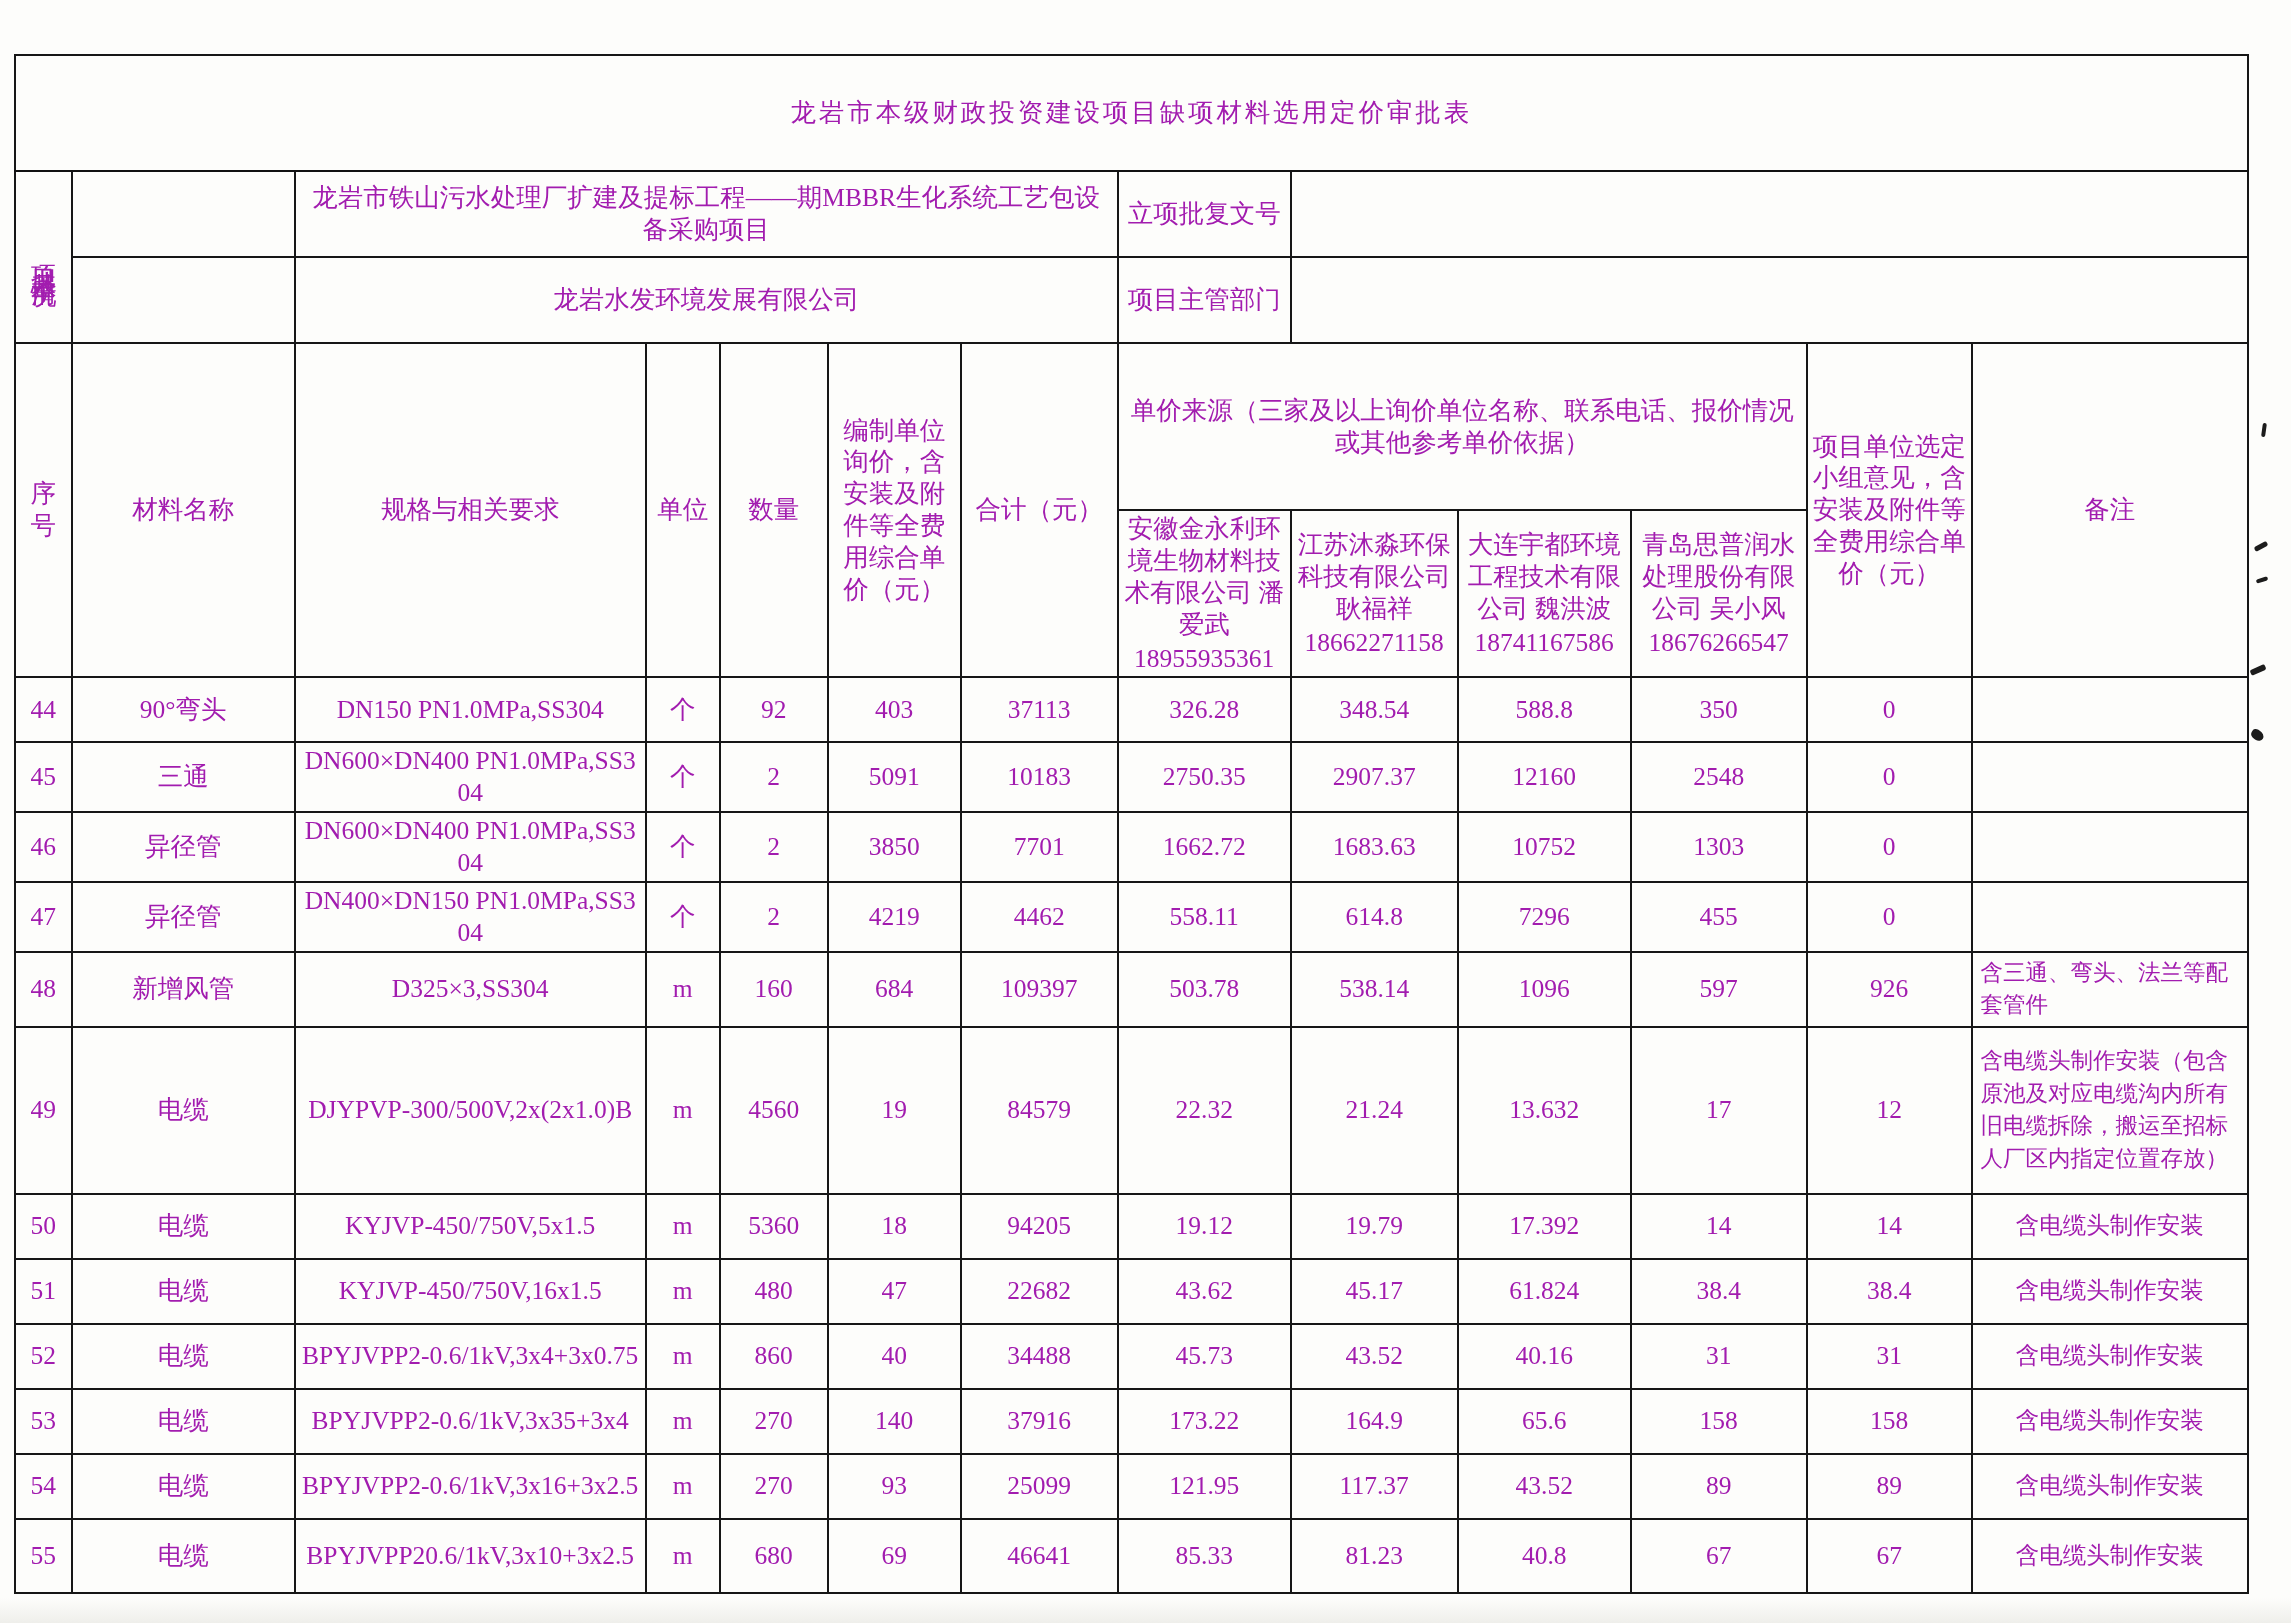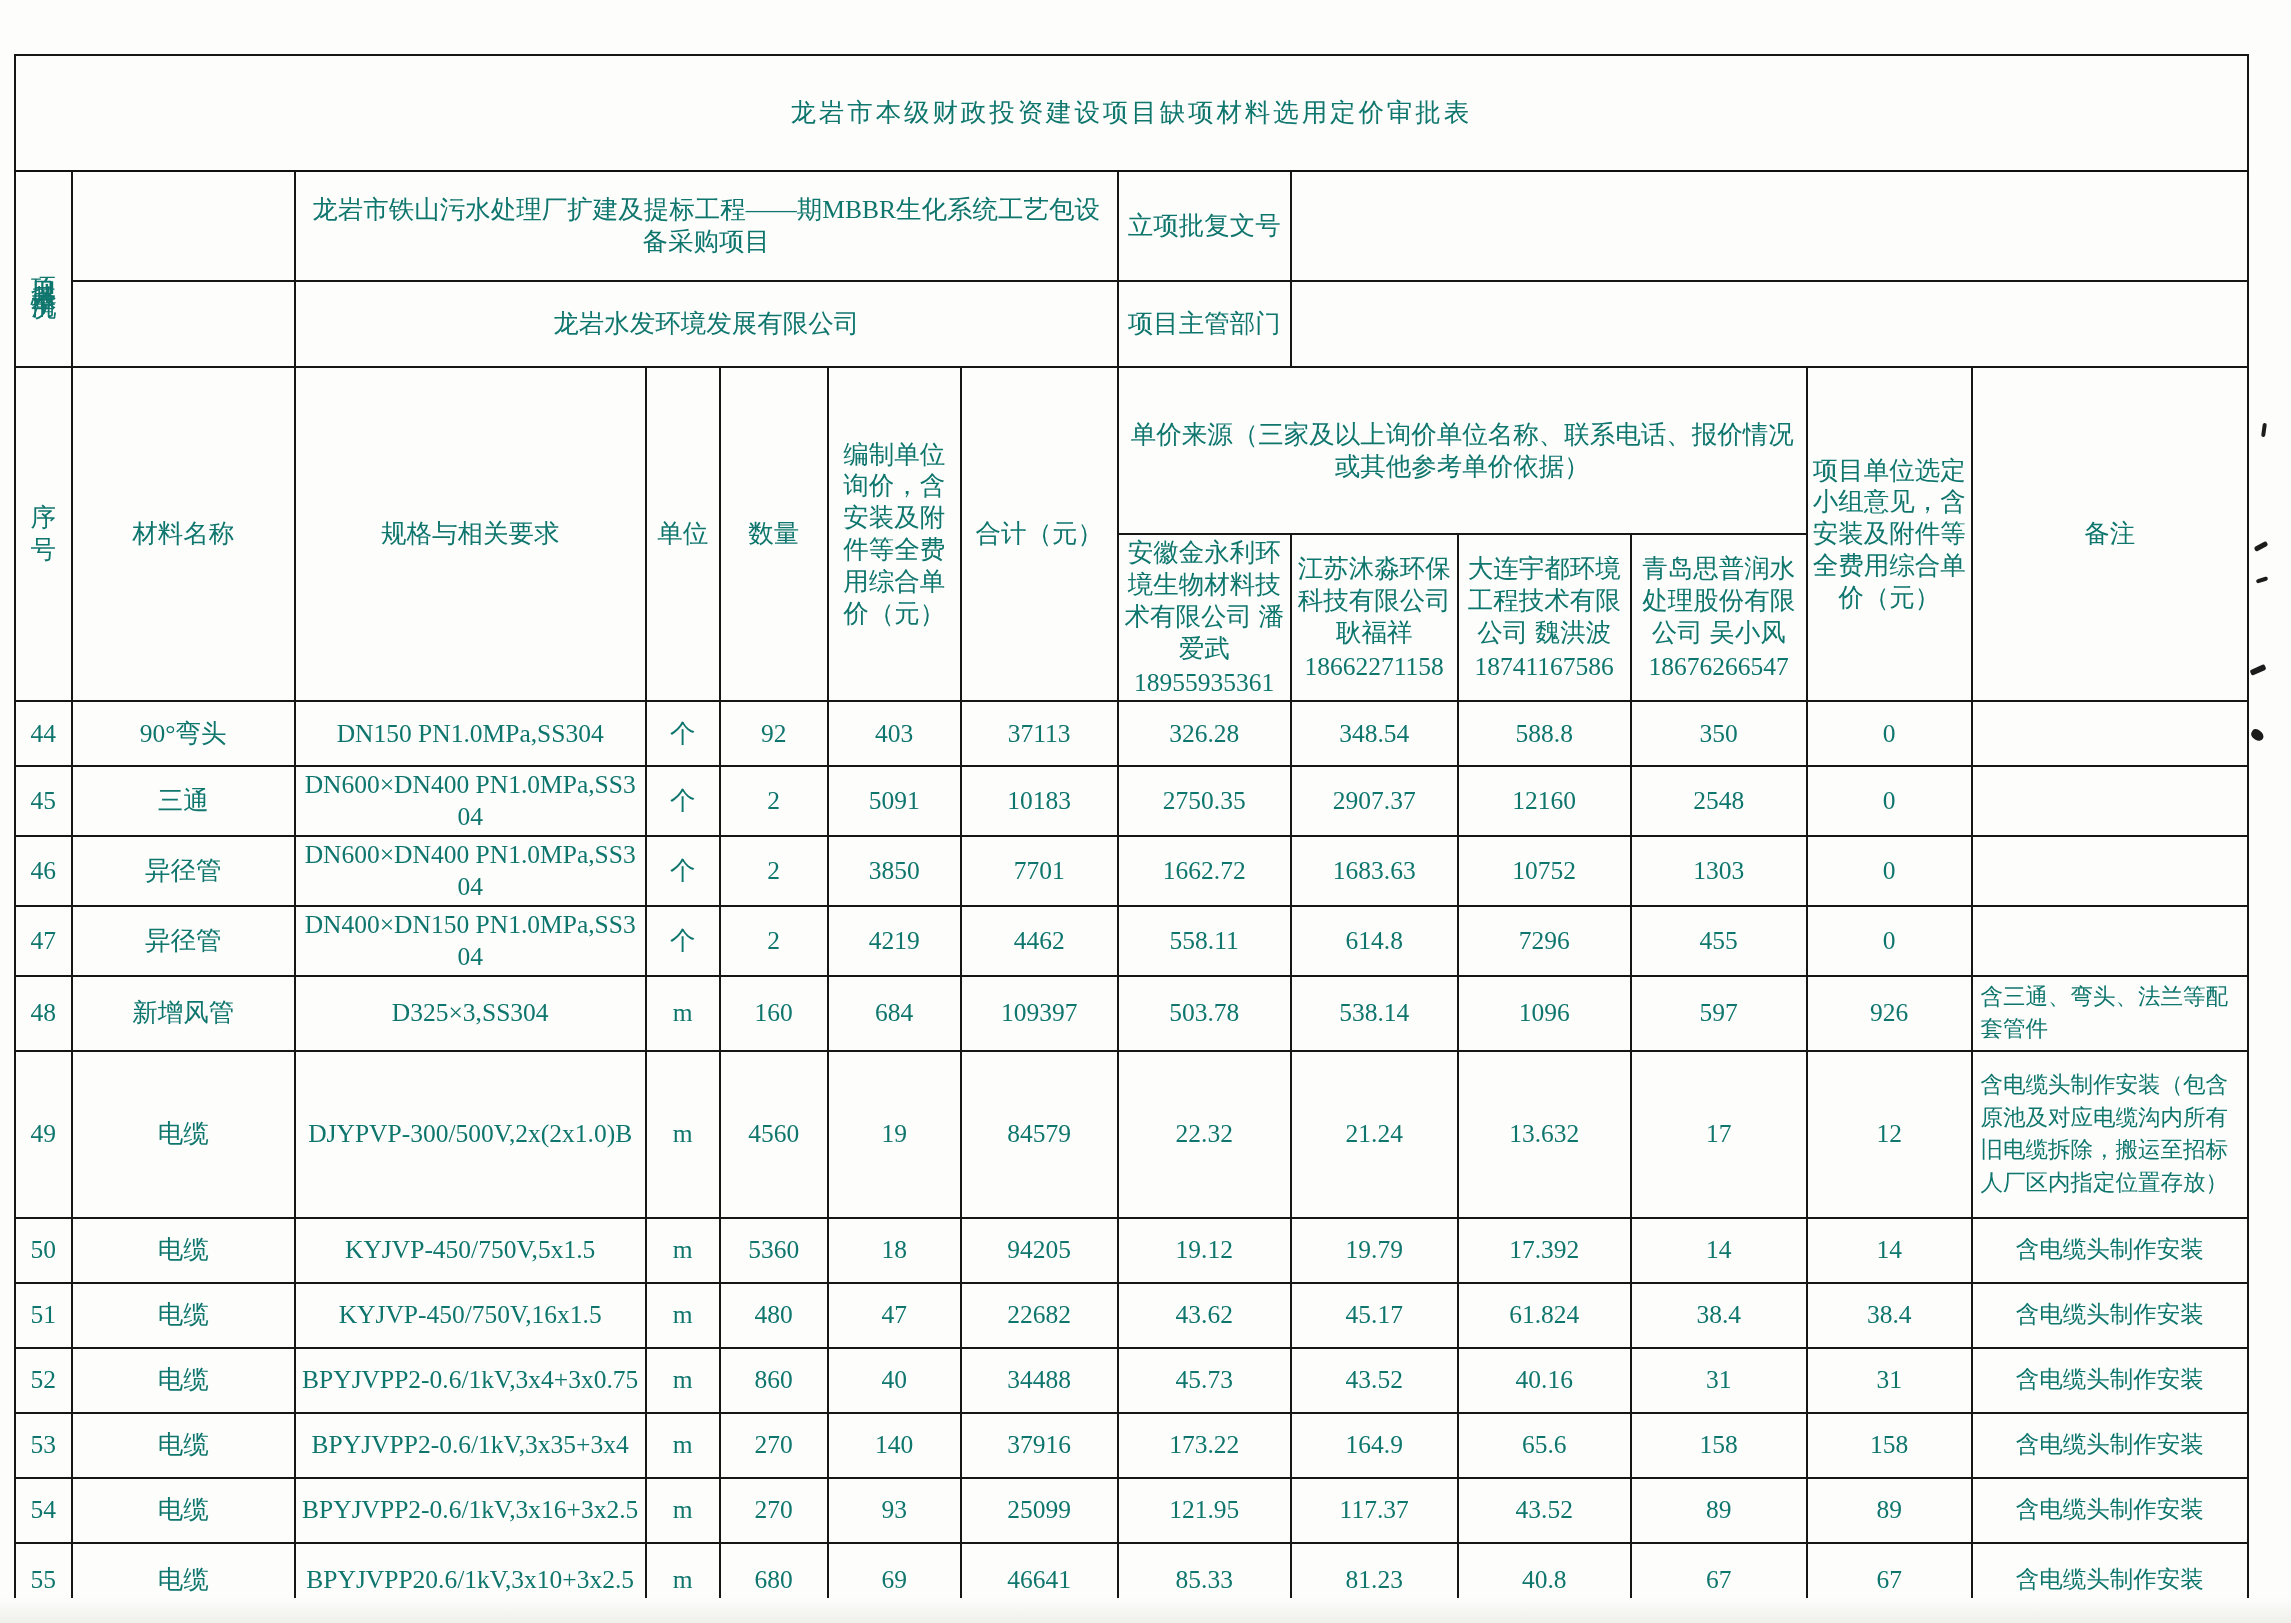--- a/index.html
+++ b/index.html
@@ -1,18 +1,18 @@
 <!DOCTYPE html>
 <html lang="zh"><head>
 <meta charset="utf-8">
 <style>
   html,body{margin:0;padding:0;background:#dcdcdc;}
   .page{
     position:relative;width:2292px;height:1623px;background:#fdfdfb;
-    font-family:"Liberation Serif","DejaVu Serif",serif;color:#0f766e;overflow:hidden;
+    font-family:"Liberation Serif","DejaVu Serif",serif;color:#a21caf;overflow:hidden;
   }
   table.doc{
     position:absolute;left:13.7px;top:54px;width:2233px;
     border-collapse:collapse;table-layout:fixed;background:transparent;
   }
   table.doc td,table.doc th{
     border:2px solid #161616;padding:2px 4.9px;text-align:center;vertical-align:middle;
     font-weight:normal;font-size:25.5px;line-height:1.25;word-break:break-all;
   }
   table.doc{border:2.9px solid #111;}
@@ -69,21 +69,21 @@
         <col style="width:176px">
         <col style="width:165px">
       <col style="width:276px">
     </colgroup>
 
     <tbody>
         <tr class="title-row">
       <td colspan="13" class="title-cell">龙岩市本级财政投资建设项目缺项材料选用定价审批表</td>
     </tr>
 
-    <tr style="height:110px">
+    <tr style="height:86px">
       <td rowspan="2" class="vlabel">项目基本情况</td>
       <td></td>
       <td colspan="5" class="info-name">龙岩市铁山污水处理厂扩建及提标工程——期MBBR生化系统工艺包设备采购项目</td>
       <td class="info-label">立项批复文号</td>
       <td colspan="5"></td>
     </tr>
     <tr style="height:86px">
       <td></td>
       <td colspan="5" class="info-name">龙岩水发环境发展有限公司</td>
       <td class="info-label">项目主管部门</td>

